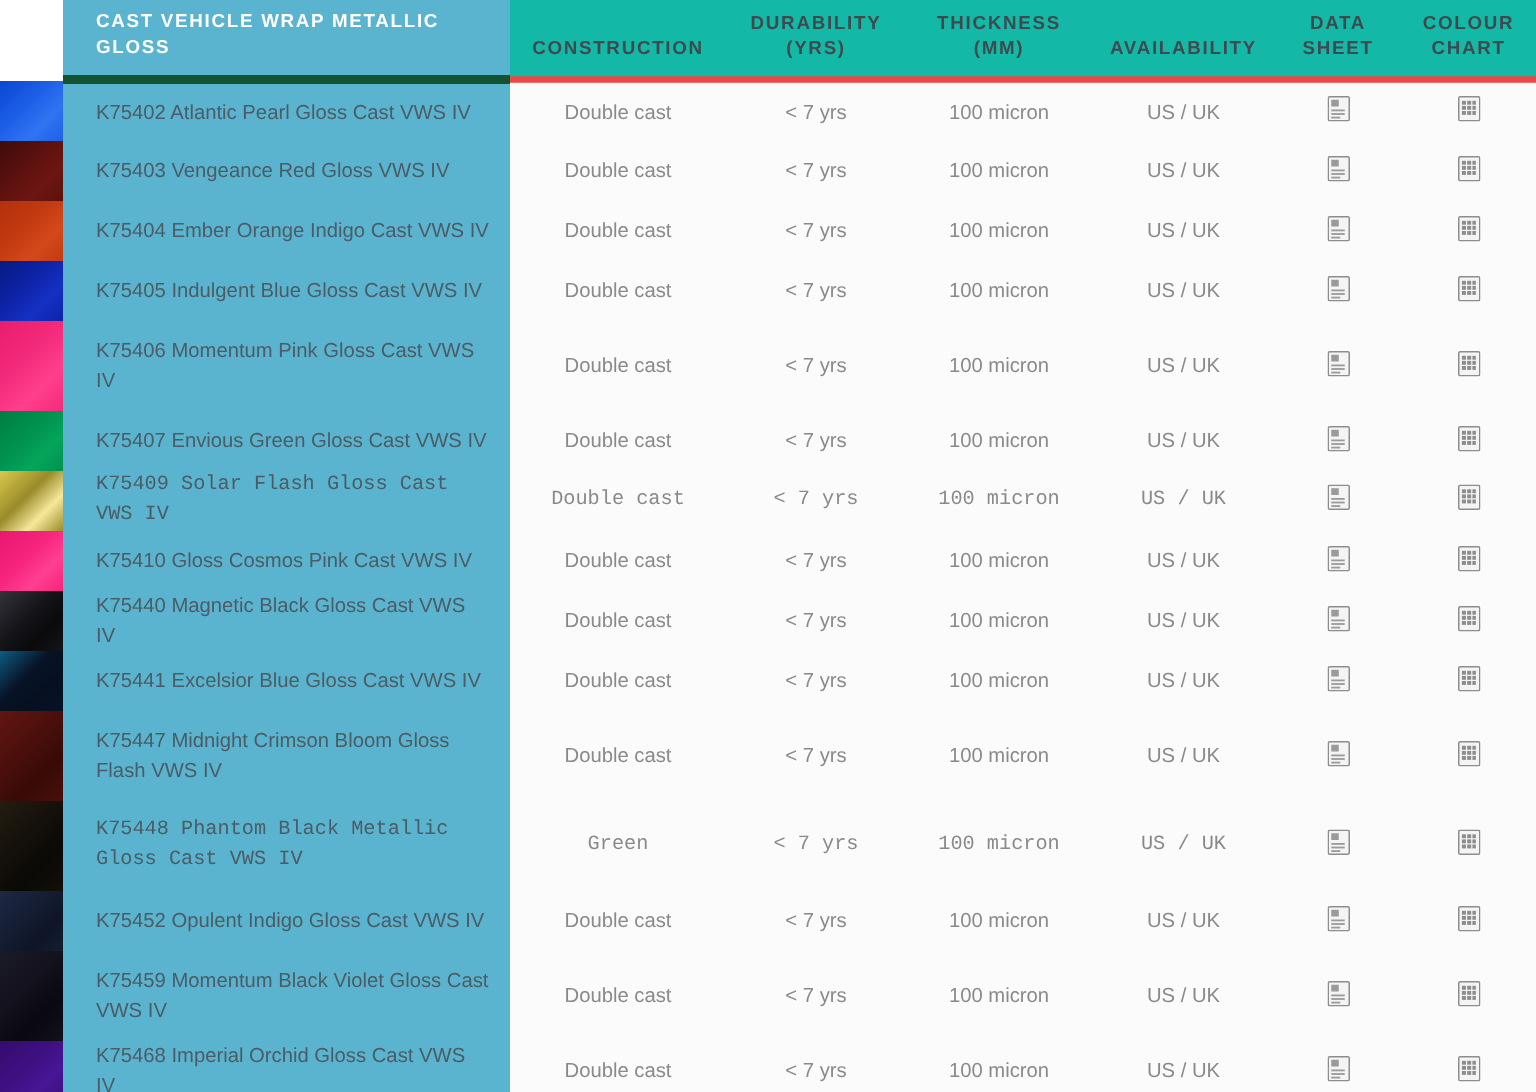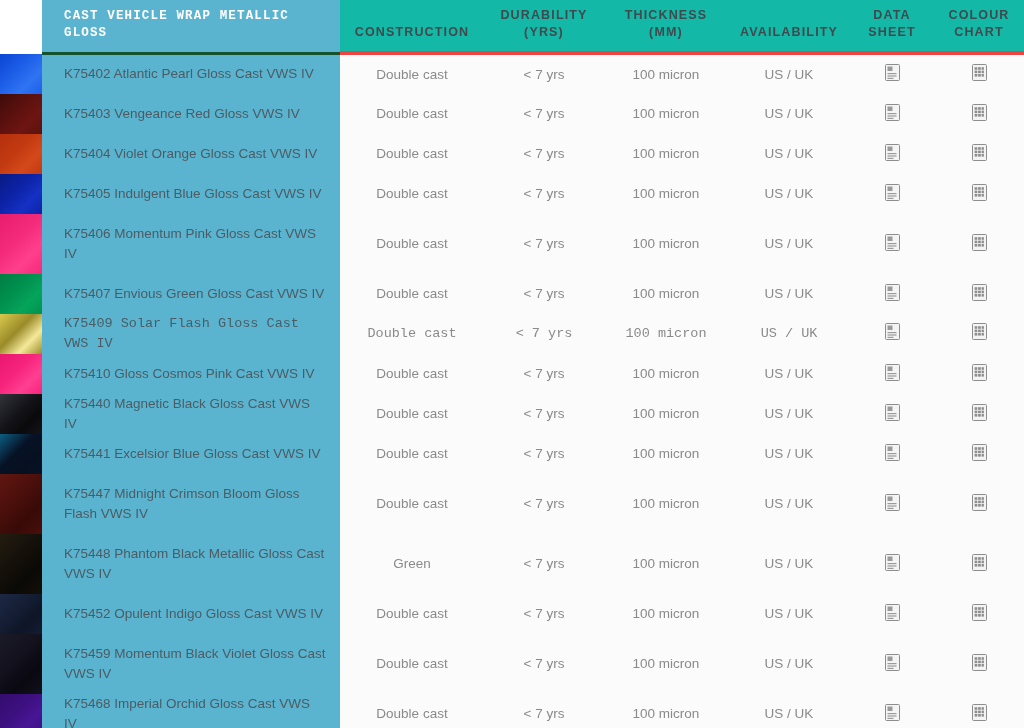--- a/index.html
+++ b/index.html
@@ -50,22 +50,21 @@
     height: 53px;
   }
   thead th .hw { display: block; padding-bottom: 10px; line-height: 1.35; }
 
   th.head-swatch { background: #ffffff; border-bottom: 1px solid #ffffff; }
 
   th.head-name {
     background: #5bb4cf;
     color: #ffffff;
     text-align: left;
-    border-bottom: 3px solid #14532d;
-    font-family: Liberation Mono, monospace;
+    border-bottom: 6px solid #14532d;
   }
   th.head-name .hw { padding-left: 22px; }
 
   th.head-center { text-align: center; }
 
   
   tbody td {
     padding: 0;
     font-size: 13.5px;
     color: #8a8a8a;
@@ -228,21 +227,21 @@
                 <rect x="2.6" y="10" width="2.7" height="2.6" fill="#8d8d8d"></rect>
                 <rect x="6.1" y="10" width="2.7" height="2.6" fill="#8d8d8d"></rect>
                 <rect x="9.6" y="10" width="2.3" height="2.6" fill="#8d8d8d"></rect>
               </svg></span></td>
         </tr>
         <tr style="height: 40px;">
           <td class="swatch-cell">
             <span class="swatch" style="background: linear-gradient(135deg, rgb(180, 48, 12) 0%, rgb(195, 58, 17) 42%, rgb(212, 73, 27) 70%, rgb(195, 58, 17) 100%); height: 40px;"></span>
           </td>
           <td class="name-cell">
-            <span class="nw">K75404 Violet Orange Gloss Cast VWS IV</span>
+            <span class="nw">K75404 Ember Orange Indigo Cast VWS IV</span>
           </td>
           <td>Double cast</td>
           <td>&lt; 7 yrs</td>
           <td>100 micron</td>
           <td>US / UK</td>
           <td class="icon-cell"><span class="doc-icon"><svg width="15" height="17" viewBox="0 0 15 17" aria-hidden="true">
                 <rect x="0.5" y="0.5" width="14" height="16" rx="1" fill="#f4f4f4" stroke="#8d8d8d"></rect>
                 <rect x="2.5" y="2.5" width="5" height="4.5" fill="#9a9a9a"></rect>
                 <rect x="2.5" y="9" width="9" height="1.2" fill="#9a9a9a"></rect>
                 <rect x="2.5" y="11.4" width="9" height="1.2" fill="#9a9a9a"></rect>
@@ -502,21 +501,21 @@
                 <rect x="6.1" y="3.2" width="2.7" height="2.6" fill="#8d8d8d"></rect>
                 <rect x="9.6" y="3.2" width="2.3" height="2.6" fill="#8d8d8d"></rect>
                 <rect x="2.6" y="6.6" width="2.7" height="2.6" fill="#8d8d8d"></rect>
                 <rect x="6.1" y="6.6" width="2.7" height="2.6" fill="#8d8d8d"></rect>
                 <rect x="9.6" y="6.6" width="2.3" height="2.6" fill="#8d8d8d"></rect>
                 <rect x="2.6" y="10" width="2.7" height="2.6" fill="#8d8d8d"></rect>
                 <rect x="6.1" y="10" width="2.7" height="2.6" fill="#8d8d8d"></rect>
                 <rect x="9.6" y="10" width="2.3" height="2.6" fill="#8d8d8d"></rect>
               </svg></span></td>
         </tr>
-        <tr style="height: 60px;">
+        <tr style="height: 60px; font-family: Liberation Mono, monospace;">
           <td class="swatch-cell">
             <span class="swatch" style="background: linear-gradient(135deg, rgb(36, 28, 16) 0%, rgb(20, 16, 10) 42%, rgb(11, 9, 6) 70%, rgb(20, 16, 10) 100%); height: 60px;"></span>
           </td>
           <td class="name-cell">
             <span class="nw">K75448 Phantom Black Metallic Gloss Cast VWS IV</span>
           </td>
           <td>Green</td>
           <td>&lt; 7 yrs</td>
           <td>100 micron</td>
           <td>US / UK</td>

